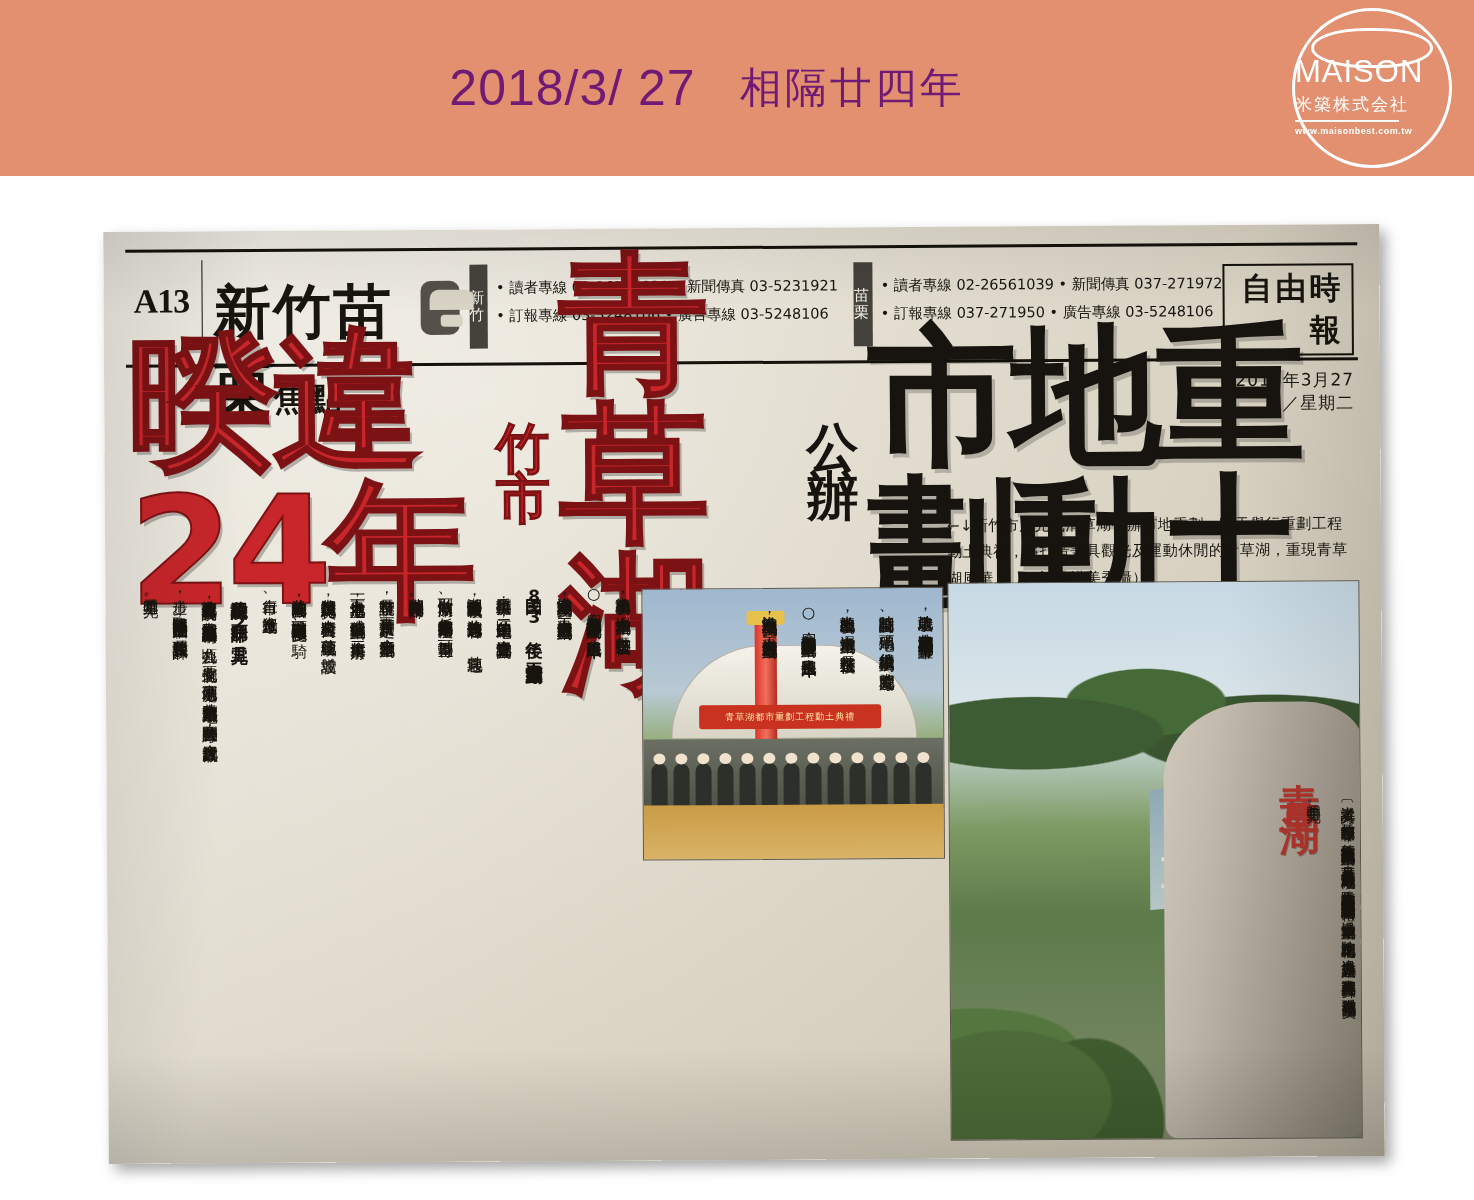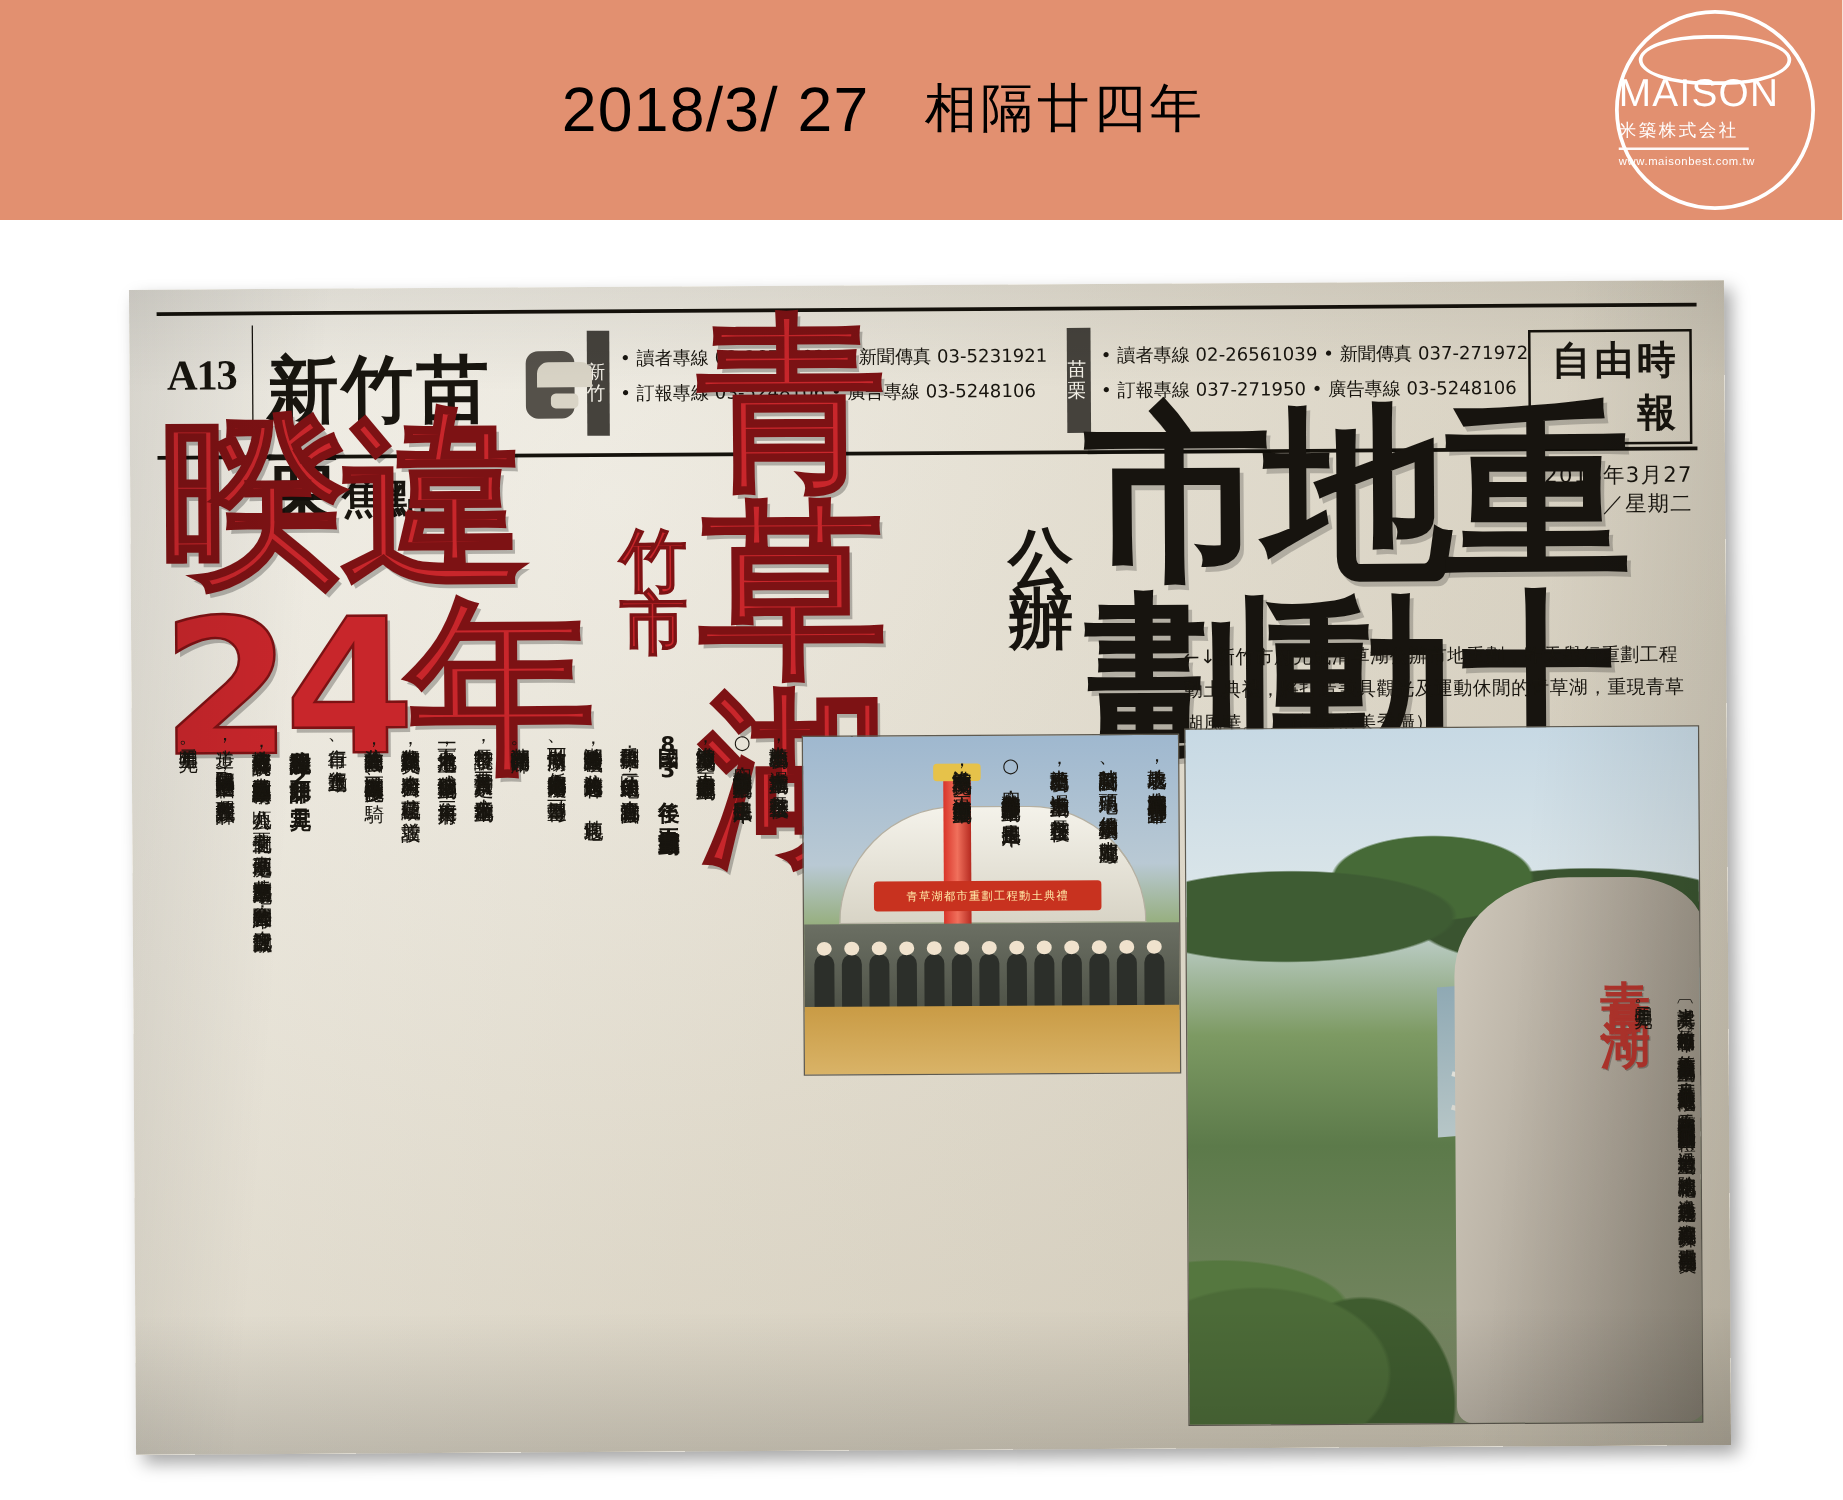--- a/index.html
+++ b/index.html
@@ -11,21 +11,21 @@
     overflow:hidden;
     position:relative;
   }
   
   .banner{
     position:absolute;left:0;top:0;width:1474px;height:176px;
     background:#e29070;
     display:flex;align-items:center;justify-content:center;
   }
   .banner-inner{
-    display:flex;align-items:flex-start;gap:44px;color:#000000;
+    display:flex;align-items:center;gap:44px;color:#701a75;
     transform:translateX(-30px);
   }
   .banner-date{
     font-size:50px;letter-spacing:1px;font-weight:400;
     font-family:"Liberation Sans",sans-serif;
   }
   .banner-label{
     font-size:42px;letter-spacing:3px;font-weight:400;
     font-family:"DejaVu Sans","Liberation Sans",sans-serif;
   }
@@ -40,26 +40,27 @@
   }
   .logo-arc{
     position:absolute;top:17px;left:50%;transform:translateX(-50%);
     width:116px;height:34px;border:3px solid #ffffff;border-radius:60px/22px;
   }
   .logo-name{
     font-size:31px;letter-spacing:1px;font-weight:400;margin-top:14px;
     font-family:"Liberation Sans",sans-serif;
   }
   .logo-jp{
-    font-size:14px;letter-spacing:2px;margin-top:3px;
+    font-size:17px;letter-spacing:2px;margin-top:3px;
     font-family:Liberation Serif, serif;
   }
   .logo-url{
     font-size:9px;letter-spacing:.5px;margin-top:4px;
     font-family:"Liberation Sans",sans-serif;
+    font-weight:bold;
   }
   .logo-rule{
     width:104px;height:2px;background:#ffffff;margin-top:4px;opacity:.95;
   }
   
   .paper{
     position:absolute;left:106px;top:228px;width:1276px;height:932px;
     background:
       linear-gradient(118deg,rgba(255,255,255,.35) 0%,rgba(215,207,192,.25) 48%,rgba(180,170,152,.3) 100%),
       radial-gradient(ellipse at 30% 18%,#efece2 0%,#e3ded0 45%,#d2cbb9 100%);

